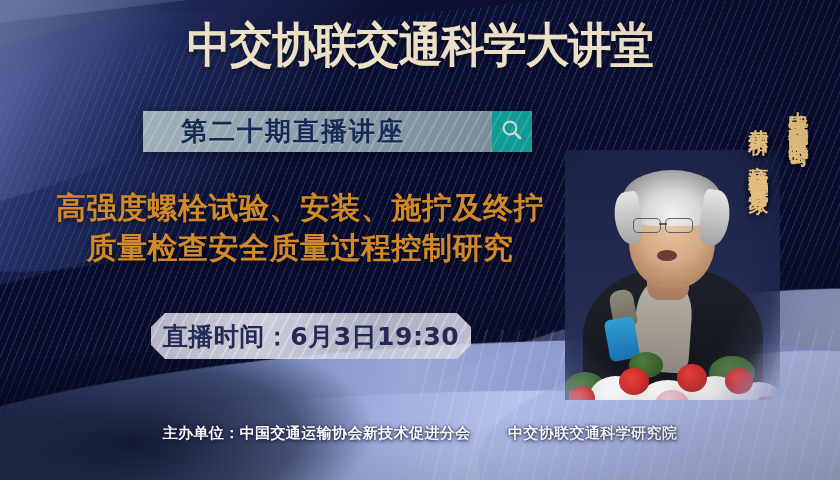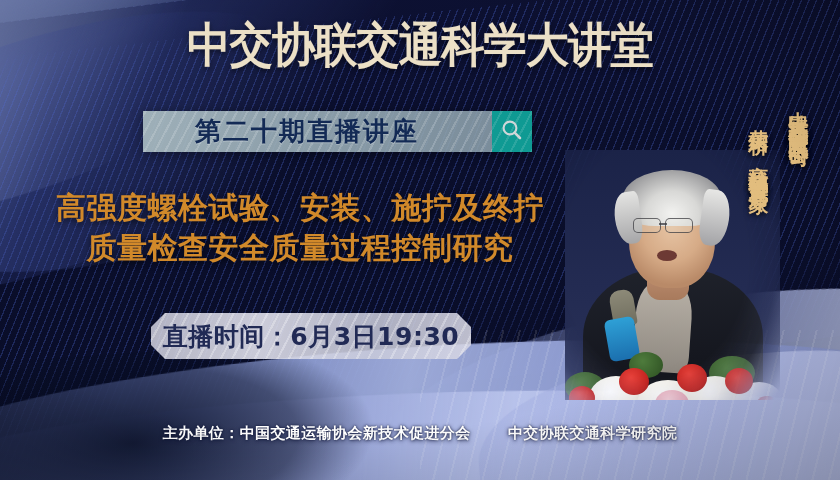--- a/index.html
+++ b/index.html
@@ -197,21 +197,21 @@
   
   .searchbar{
     position:absolute;left:143px;top:111px;width:389px;height:41px;
     display:flex;align-items:stretch;
     box-shadow:0 2px 10px rgba(0,0,0,.4);
   }
   .searchbar .field{
     flex:1;
     background:linear-gradient(100deg,rgba(168,186,192,.93) 0%,rgba(150,170,180,.9) 55%,rgba(138,158,170,.88) 100%);
     display:flex;align-items:center;
-    padding-left:52px;
+    padding-left:38px;
     position:relative;
     overflow:hidden;
     text-align:right;
   }
   .searchbar .field::after{
     content:"";position:absolute;inset:0;
     background:repeating-linear-gradient(-62deg, rgba(255,255,255,.16) 0 2px, rgba(255,255,255,0) 2px 9px);
     pointer-events:none;
   }
   .searchbar .field-text{

